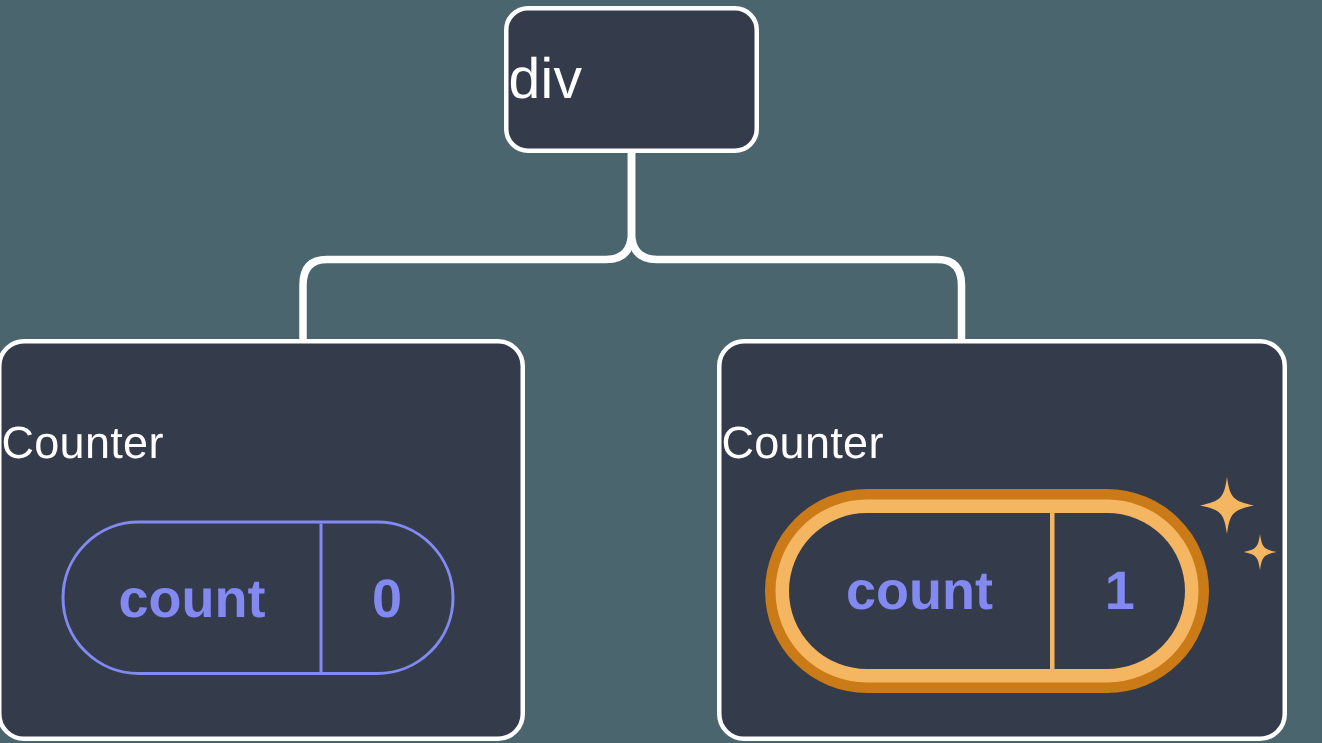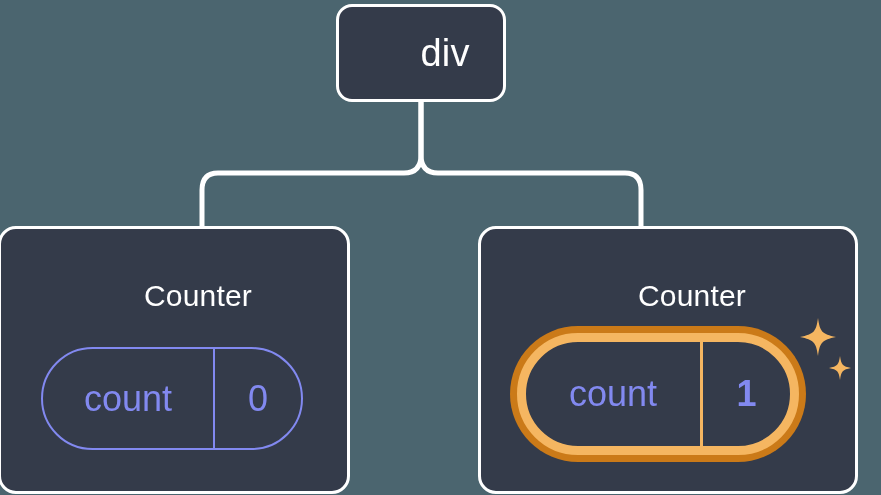--- a/index.html
+++ b/index.html
@@ -33,22 +33,21 @@
 
   
   .node {
     position: absolute;
     box-sizing: border-box;
     background: #343b4a;
     border: 3px solid #ffffff;
     border-radius: 16px;
     display: flex;
     flex-direction: column;
-    align-items: center;
-    padding-left: 48px;
+    align-items: flex-start;
   }
   .node-root {
     left: 336px;
     top: 4px;
     width: 170px;
     height: 98px;
     justify-content: center;
   }
   .node-child {
     top: 226px;
@@ -95,20 +94,21 @@
     border: 9px solid #f5b661;
     border-radius: 62px;
     box-shadow: 0 0 0 7px #cb7a18;
   }
   .pill-key, .pill-val {
     display: flex;
     align-items: center;
     justify-content: center;
     color: #8289f0;
     line-height: 1;
+    font-weight: bold;
   }
   .pill-plain .pill-key {
     flex: 0 0 170px;
     font-size: 36px;
     border-right: 2px solid #8289f0;
   }
   .pill-plain .pill-val {
     flex: 1 1 auto;
     font-size: 36px;
   }

